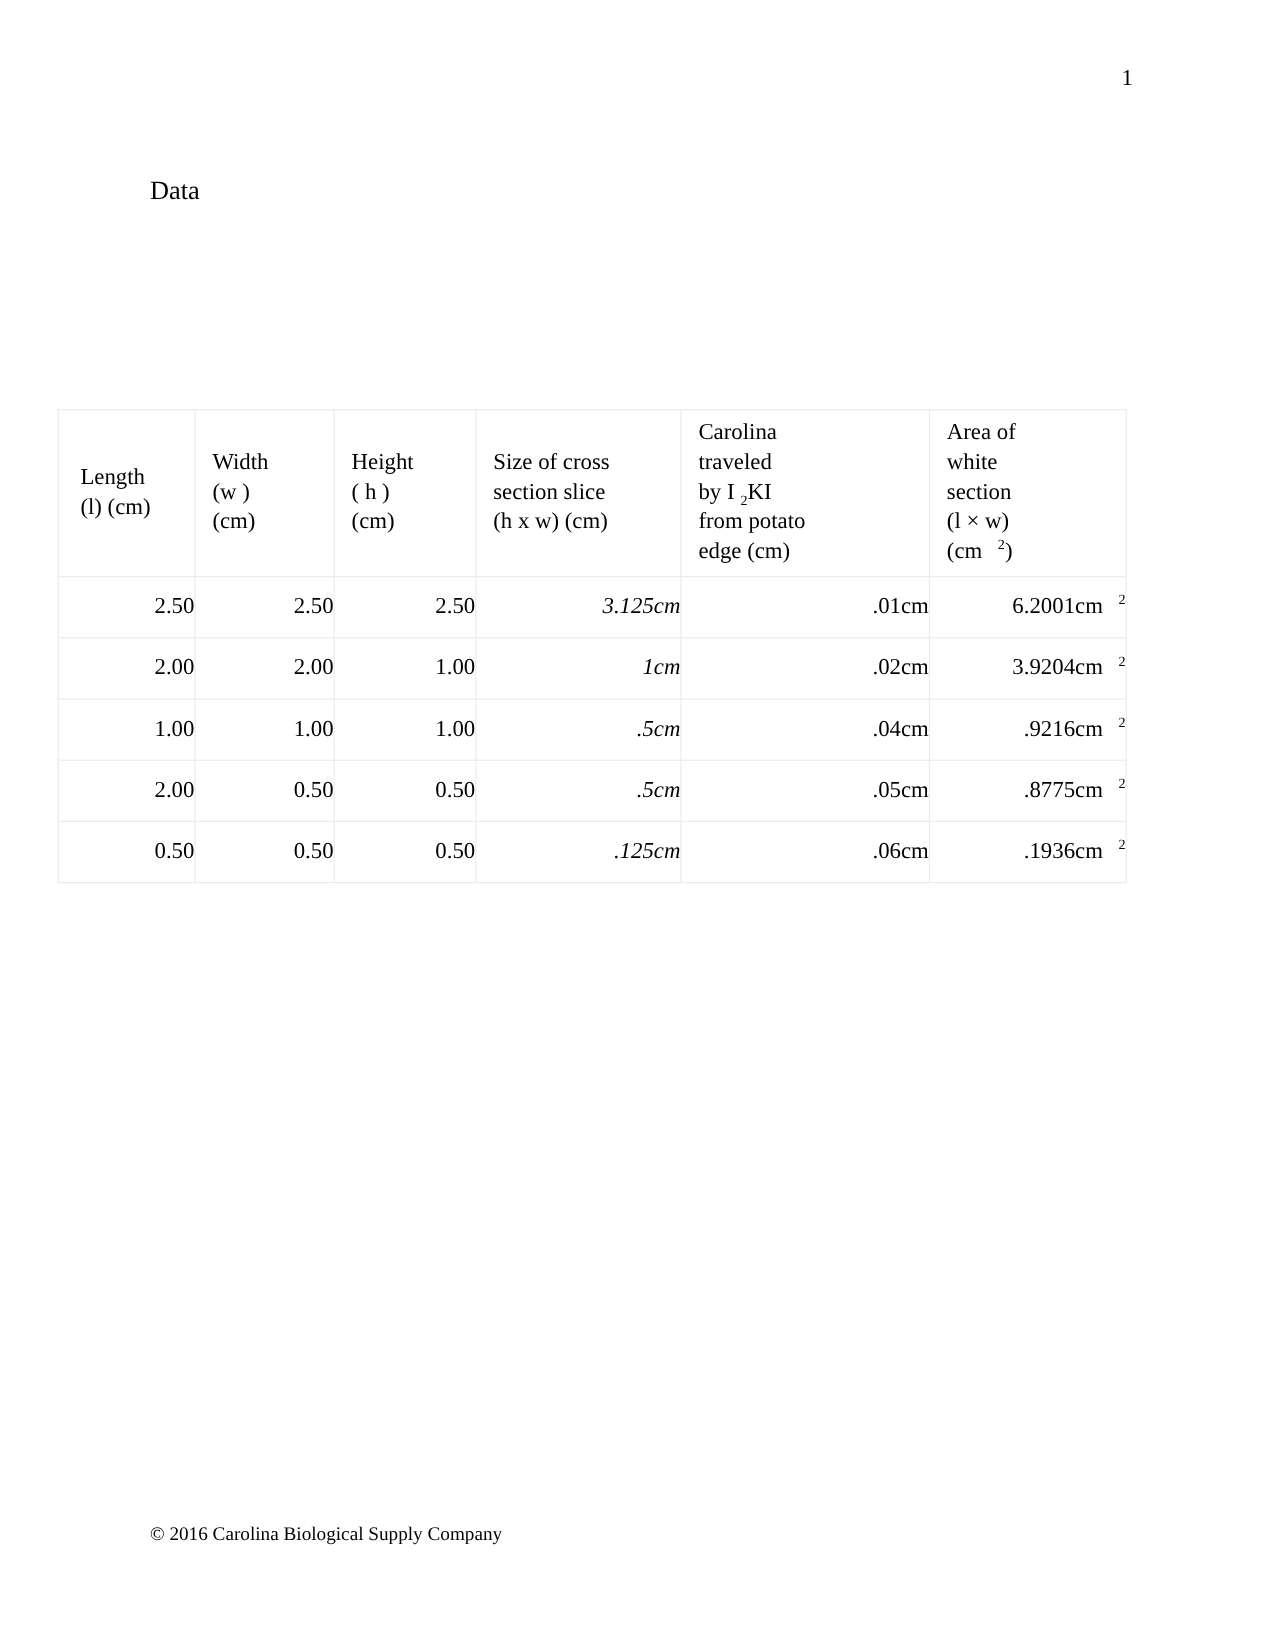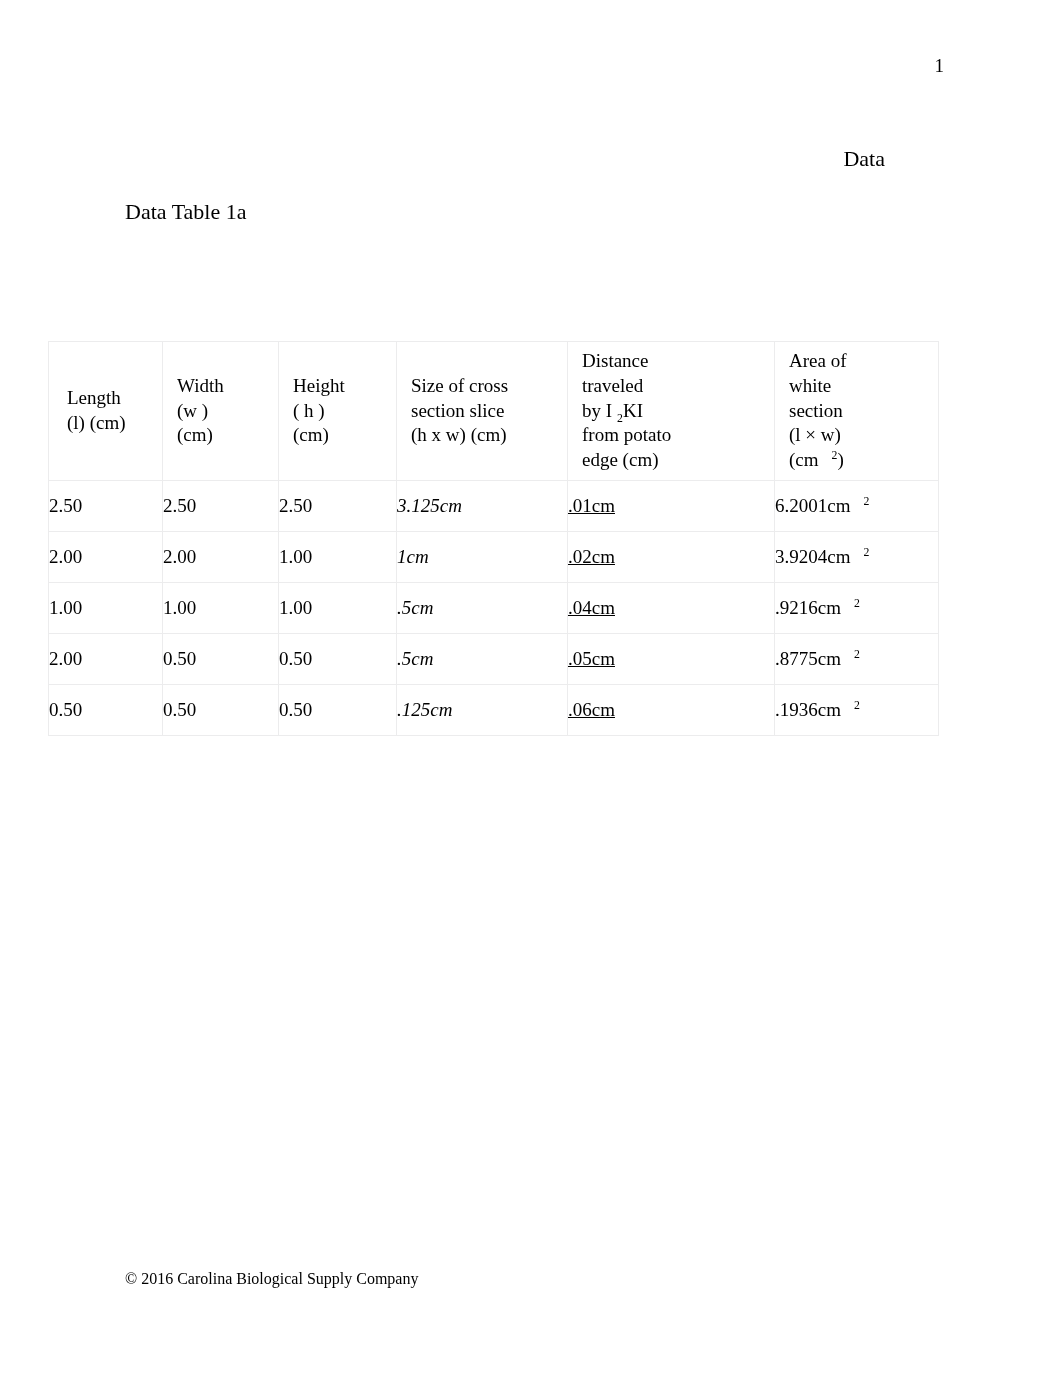--- a/index.html
+++ b/index.html
@@ -42,21 +42,21 @@
     top: 146px;
     width: 760px;
   }
   .heading {
     font-size: 22px;
     line-height: 1.15;
     color: #000;
     margin: 0 0 34px 0;
     font-weight: normal;
   }
-  .heading.h-data { margin-bottom: 28px; text-align: right; }
+  .heading.h-data { margin-bottom: 50px; }
   .heading.h-activity { margin-bottom: 33px; }
   .heading.h-table { margin-bottom: 0; }
 
   
   .table-wrap {
     position: absolute;
     left: 48px;
     top: 341px;
     width: 890px;
   }
@@ -95,36 +95,35 @@
   }
   table.data-table thead th.th-len {
     text-align: left;
     padding-left: 18px;
   }
 
   table.data-table tbody td {
     height: 50px;
     font-size: 19px;
     line-height: 1.2;
-    text-align: left;
+    text-align: right;
     color: #000;
   }
 
   td.num { color: #000; }
   td.val {
     color: #3d6fa8;
     text-align: left;
     padding-left: 20px;
     font-style: italic;
   }
   td.val-dist {
     color: #3d6fa8;
     text-align: left;
     padding-left: 32px;
-    text-decoration: underline;
   }
   td.val-area {
     color: #3d6fa8;
     text-align: center;
     padding-right: 4px;
     white-space: nowrap;
   }
 
   .sup {
     font-size: 0.62em;
@@ -151,21 +150,20 @@
 </style>
 </head>
 <body>
 
 <div class="page">
 
   <div class="page-number">1</div>
 
   <div class="headings">
     <div class="heading h-data">Data</div>
-    <div class="heading h-table">Data Table 1a</div>
   </div>
 
   <div class="table-wrap">
     <table class="data-table">
       <colgroup>
         <col class="c-len">
         <col class="c-wid">
         <col class="c-hei">
         <col class="c-cross">
         <col class="c-dist">
@@ -186,21 +184,21 @@
             <div>Height</div>
             <div>( h )</div>
             <div>(cm)</div>
           </th>
           <th>
             <div>Size of cross</div>
             <div>section slice</div>
             <div>(h x w) (cm)</div>
           </th>
           <th>
-            <div>Distance</div>
+            <div>Carolina</div>
             <div>traveled</div>
             <div><span>by I</span><span class="gap-sm"></span><span class="sub">2</span><span>KI</span></div>
             <div>from potato</div>
             <div>edge (cm)</div>
           </th>
           <th>
             <div>Area of</div>
             <div>white</div>
             <div>section</div>
             <div>(l × w)</div>

